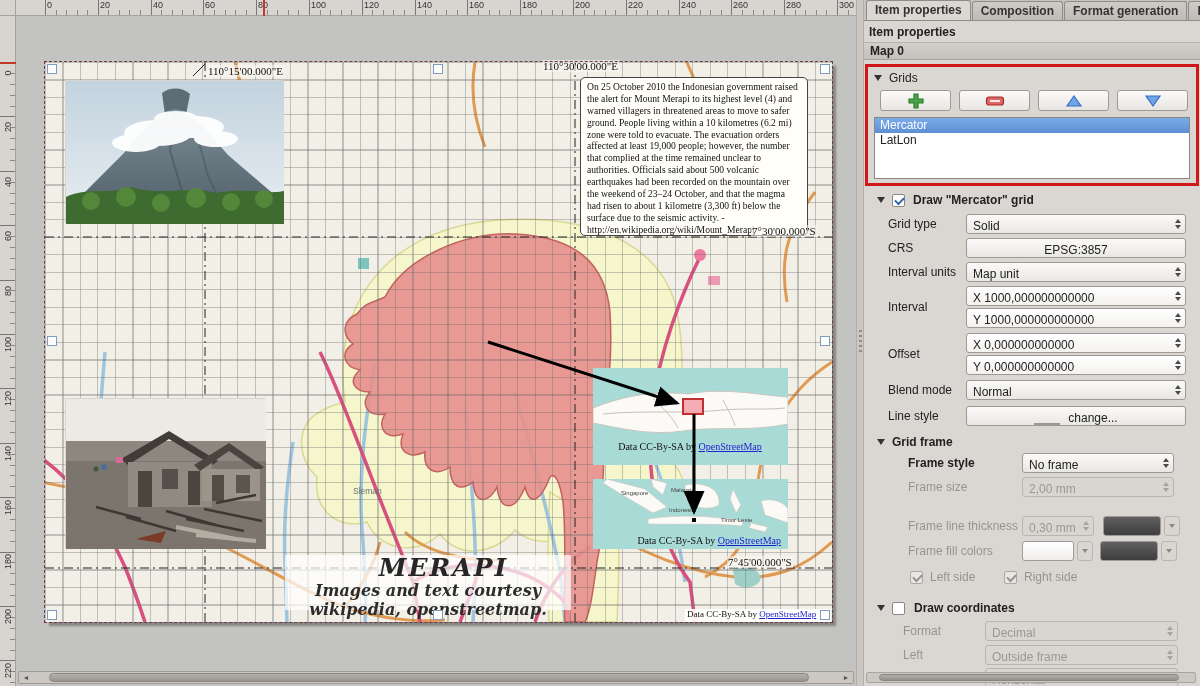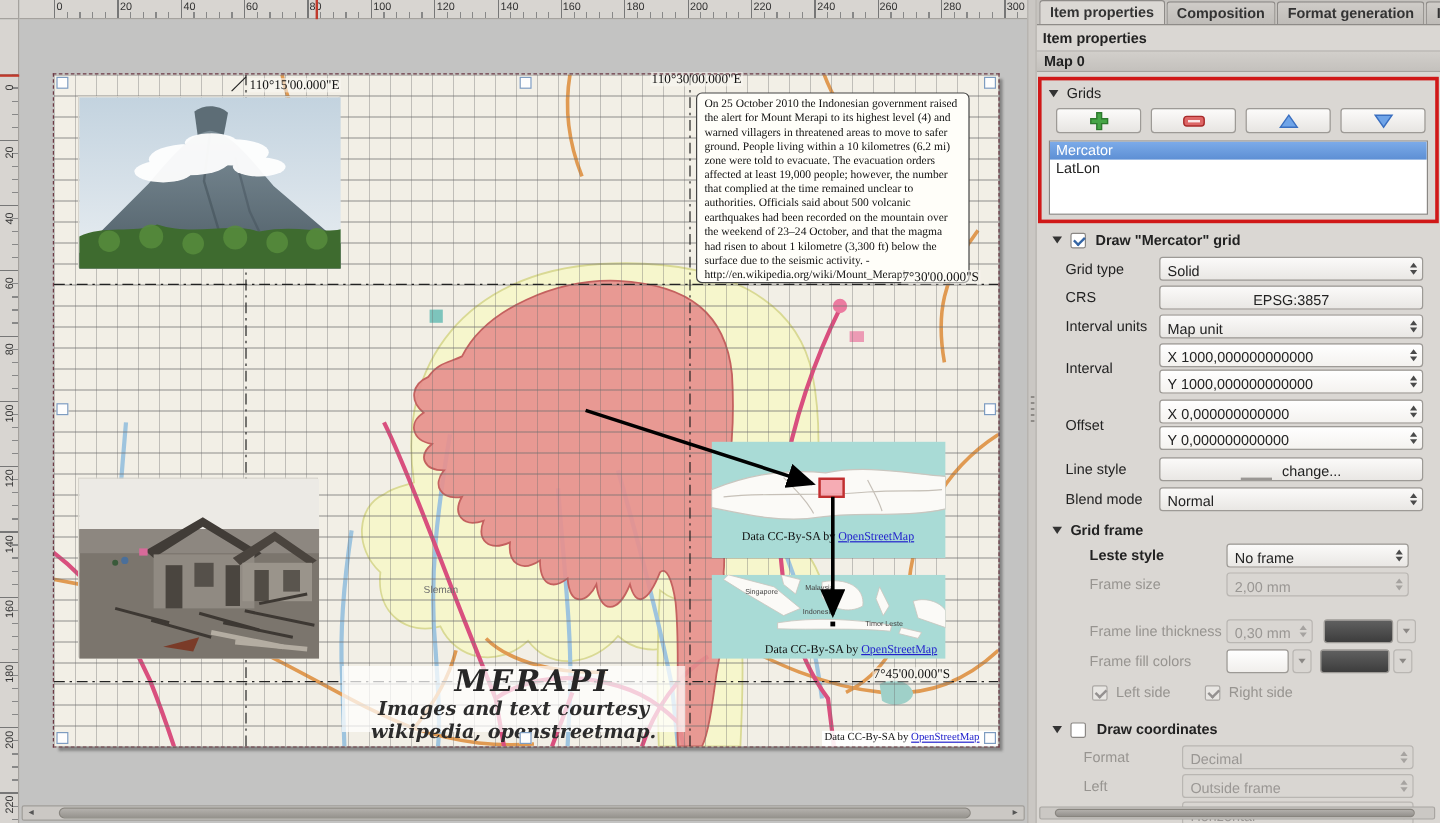--- a/index.html
+++ b/index.html
@@ -465,44 +465,44 @@
     <div class="row" style="margin-top:2px">
       <div class="lbl" style="margin-top:-22px">Offset</div>
       <div class="ctl white" style="width:220px">
           <span>Y 0,000000000000</span>
           <div class="spin">
             <div class="au"></div>
             <div class="ad"></div>
           </div>
         </div>
     </div>
+    <div class="row" style="margin-top:5px">
+      <div class="lbl">Blend mode</div>
+      <div class="ctl" style="width:220px">
+          <span>Normal</span>
+          <div class="spin">
+            <div class="au"></div>
+            <div class="ad"></div>
+          </div>
+        </div>
+    </div>
     <div class="row" style="margin-top:6px">
       <div class="lbl">Line style</div>
       <div class="ctl btnctl" style="width:220px">
           <span class="linestyle-dash"></span>
           <span>change...</span>
         </div>
     </div>
-    <div class="row" style="margin-top:5px">
-      <div class="lbl">Blend mode</div>
-      <div class="ctl" style="width:220px">
-          <span>Normal</span>
-          <div class="spin">
-            <div class="au"></div>
-            <div class="ad"></div>
-          </div>
-        </div>
-    </div>
 
     <div class="sect" style="margin:9px 0 0 13px; font-weight:bold">
       <div class="tri"></div>
       <span>Grid frame</span>
     </div>
     <div class="row" style="margin-top:4px">
-      <div class="lbl2" style="font-weight:bold">Leste style</div>
+      <div class="lbl2" style="font-weight:bold">Frame style</div>
       <div class="ctl" style="width:152px">
           <span>No frame</span>
           <div class="spin">
             <div class="au"></div>
             <div class="ad"></div>
           </div>
         </div>
     </div>
     <div class="row" style="margin-top:4px">
       <div class="lbl2 dim">Frame size</div>

